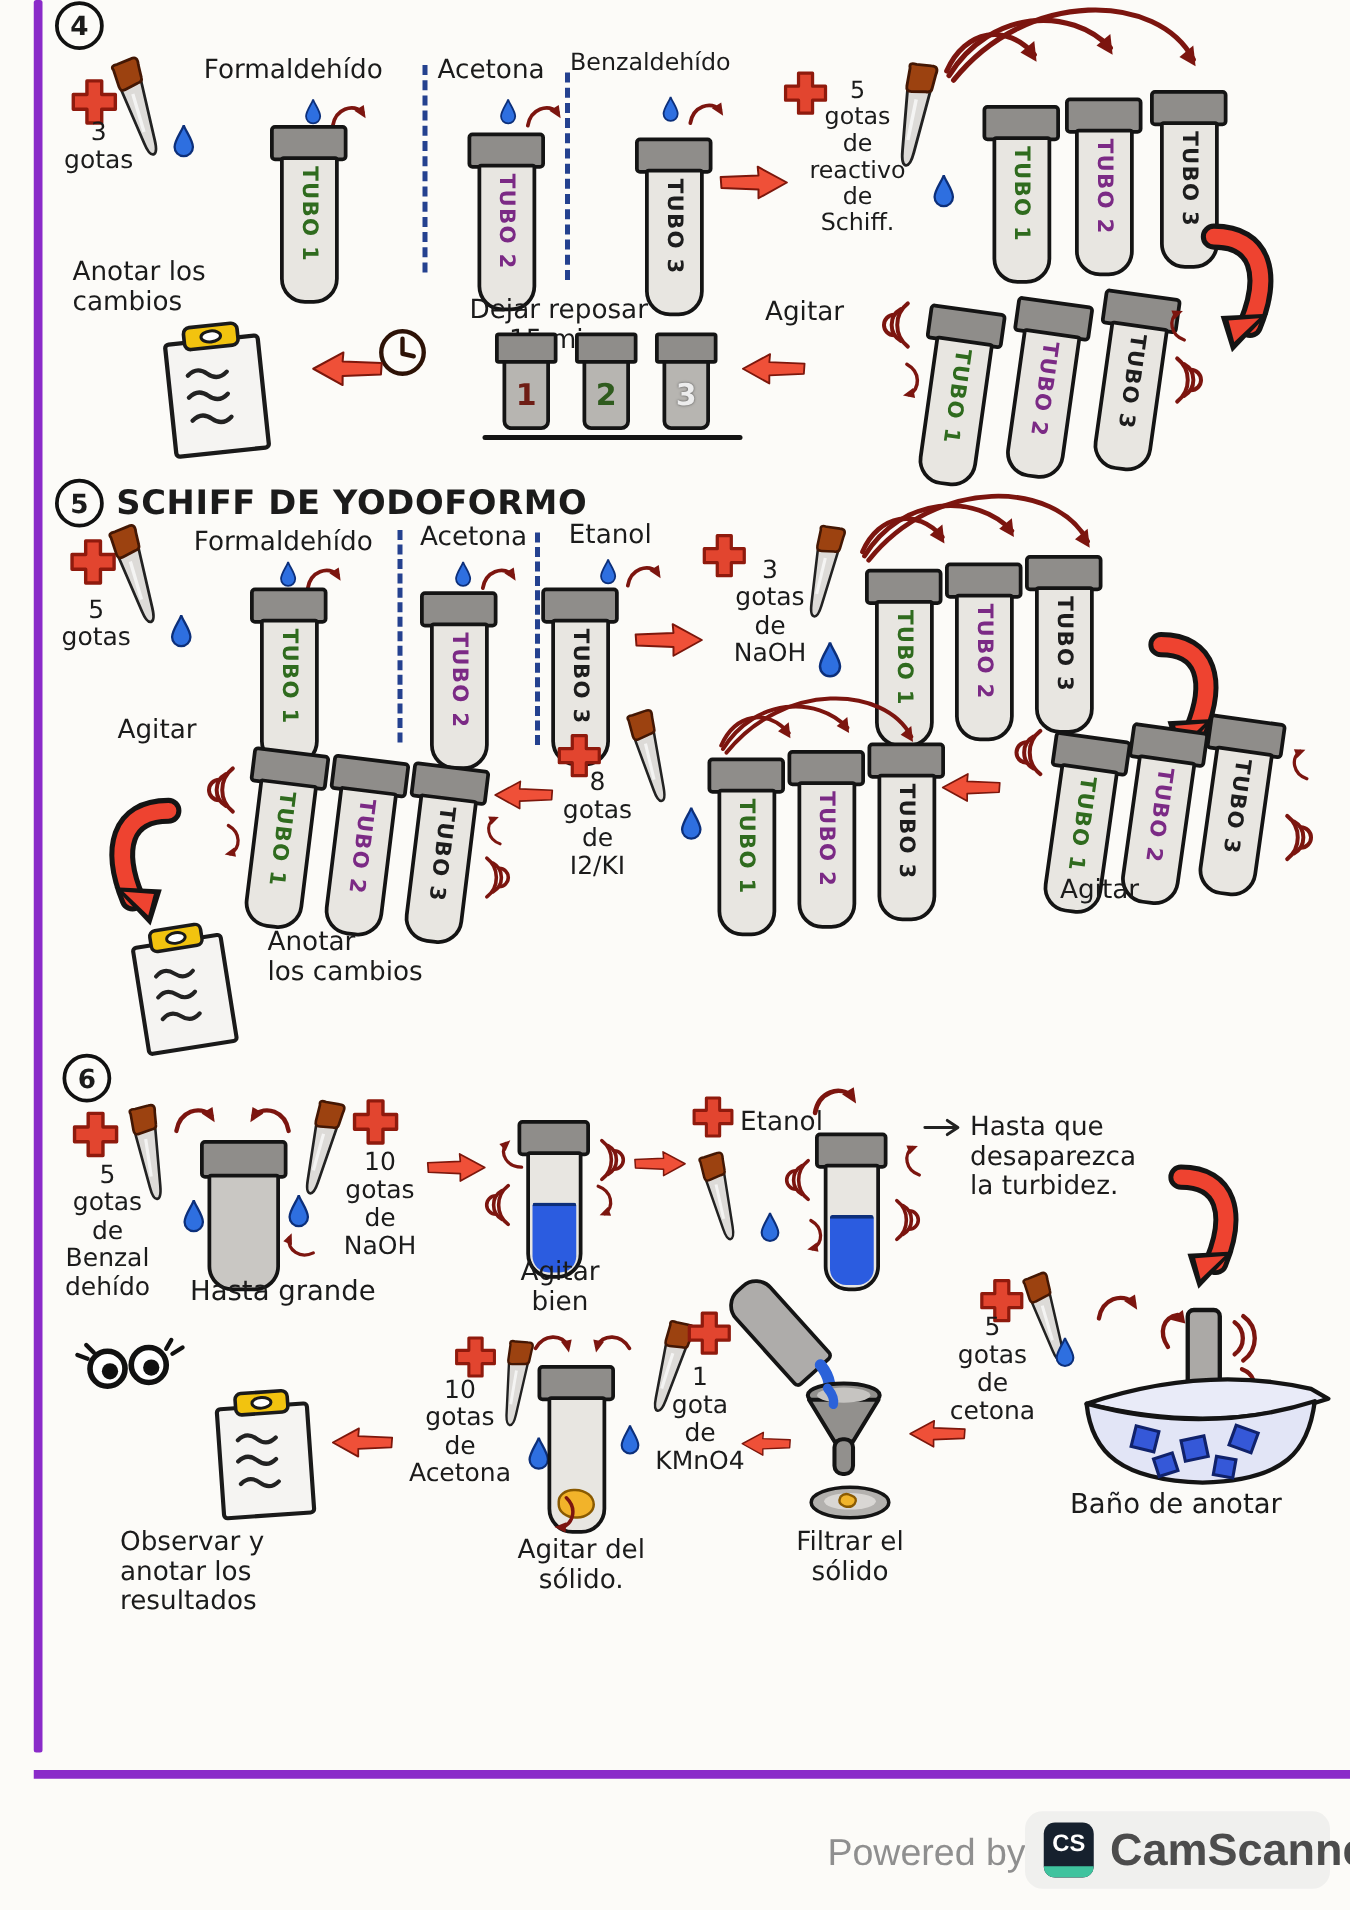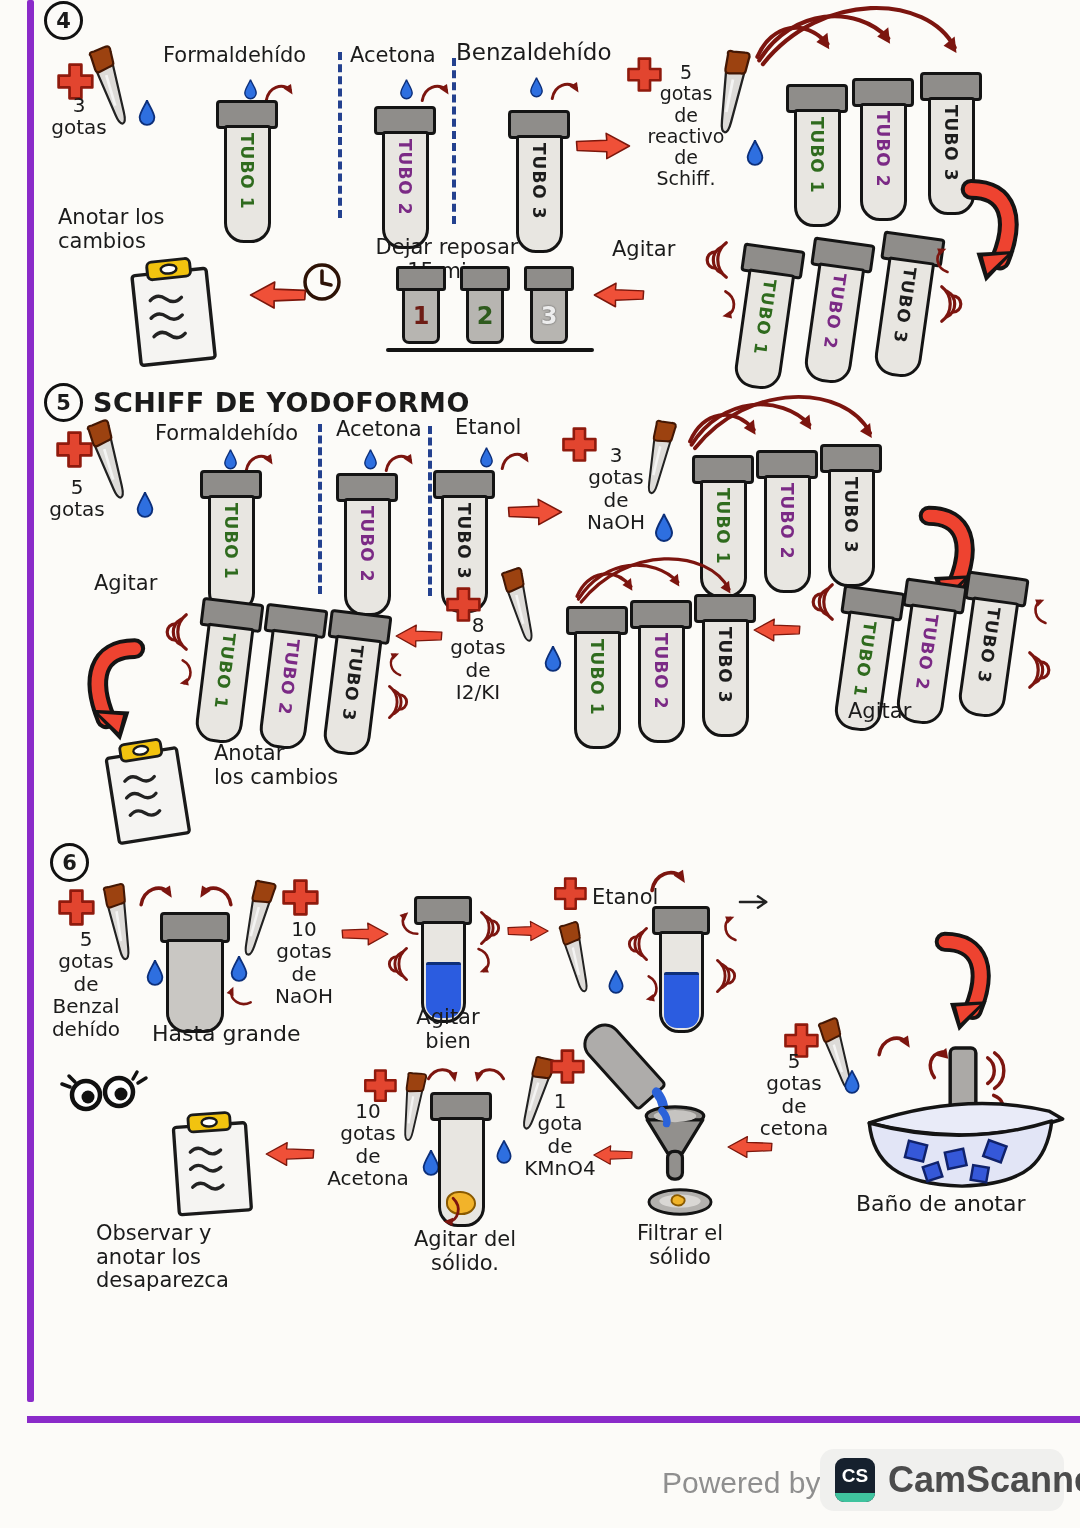--- a/index.html
+++ b/index.html
@@ -77,21 +77,21 @@
   <div class="ann ctr" style="left:42px;top:94px;width:74px;">3
 gotas</div>
   <div class="ic" style="left:136px;top:98px;width:22px;height:30px;">
       <svg viewBox="0 0 24 32">
         <path d="M12,2 C11,6 4,15 4,21 a8,8 0 0 0 16,0 C20,15 13,6 12,2 Z" fill="#2e6fe0" stroke="#0c2f7a" stroke-width="2"></path>
       </svg>
     </div>
 
   <div class="ann" style="left:163px;top:44px;font-size:21px;">Formaldehído</div>
   <div class="ann" style="left:350px;top:44px;font-size:21px;">Acetona</div>
-  <div class="ann" style="left:456px;top:40px;font-size:23px;">Benzaldehído</div>
+  <div class="ann" style="left:456px;top:40px;font-size:19px;">Benzaldehído</div>
 
   <div class="ic" style="left:242px;top:78px;width:17px;height:23px;">
       <svg viewBox="0 0 24 32">
         <path d="M12,2 C11,6 4,15 4,21 a8,8 0 0 0 16,0 C20,15 13,6 12,2 Z" fill="#2e6fe0" stroke="#0c2f7a" stroke-width="2"></path>
       </svg>
     </div>
   <div class="ic" style="left:264px;top:80px;width:30px;height:26px;">
       <svg viewBox="0 0 40 32">
         <path d="M3,26 C6,8 24,2 35,12" fill="none" stroke="#7c150f" stroke-width="4" stroke-linecap="round"></path>
         <polygon points="38,18 26,10 36,4" fill="#7c150f"></polygon>
@@ -838,20 +838,23 @@
           <path d="M8,13 a9,9 0 0 0 0,18"></path>
         </g>
       </svg>
     </div>
 
   <div class="ic" style="left:738px;top:894px;width:34px;height:16px;">
       <svg viewBox="0 0 36 16">
         <path d="M2,8 L28,8 M21,2 L30,8 L21,14" stroke="#222" stroke-width="2.5" fill="none" stroke-linecap="round" stroke-linejoin="round"></path>
       </svg>
     </div>
+  <div class="ann" style="left:776px;top:890px;font-size:21px;">Hasta que
+desaparezca
+la turbidez.</div>
   <div class="ic" style="left:936px;top:928px;width:56px;height:108px;">
       <svg viewBox="0 0 64 120">
         <path d="M10,14 C52,14 60,48 42,92" stroke="#141414" stroke-width="23" fill="none" stroke-linecap="round"></path>
         <path d="M10,14 C52,14 60,48 42,92" stroke="#ee4330" stroke-width="14" fill="none" stroke-linecap="round"></path>
         <polygon points="26,116 16,84 58,82" fill="#141414"></polygon>
         <polygon points="28,107 23,88 50,86" fill="#ee4330"></polygon>
       </svg>
     </div>
 
   <div class="ic" style="left:782px;top:1022px;width:38px;height:38px;">
@@ -1038,21 +1041,21 @@
         <ellipse cx="48" cy="17" rx="8" ry="4.5" fill="#fff" stroke="#1a1a1a" stroke-width="2.5"></ellipse>
         <g fill="none" stroke="#222" stroke-width="3.5" stroke-linecap="round">
           <path d="M26,47 q8,-7 16,0 q8,7 16,0"></path>
           <path d="M25,65 q8,-7 16,0 q8,7 16,0"></path>
           <path d="M26,84 q8,-7 16,0 q8,7 16,0"></path>
         </g>
       </svg>
     </div>
   <div class="ann" style="left:96px;top:1222px;font-size:21px;">Observar y
 anotar los
-desaparezca</div>
+resultados</div>
 
   <div class="powered" style="left:662px;top:1466px;">Powered by</div>
   <div class="cs-pill">
     <span class="cs-logo">CS</span>
     <span class="cs-name">CamScanner</span>
   </div>
 
 </div>
 
 </body></html>

